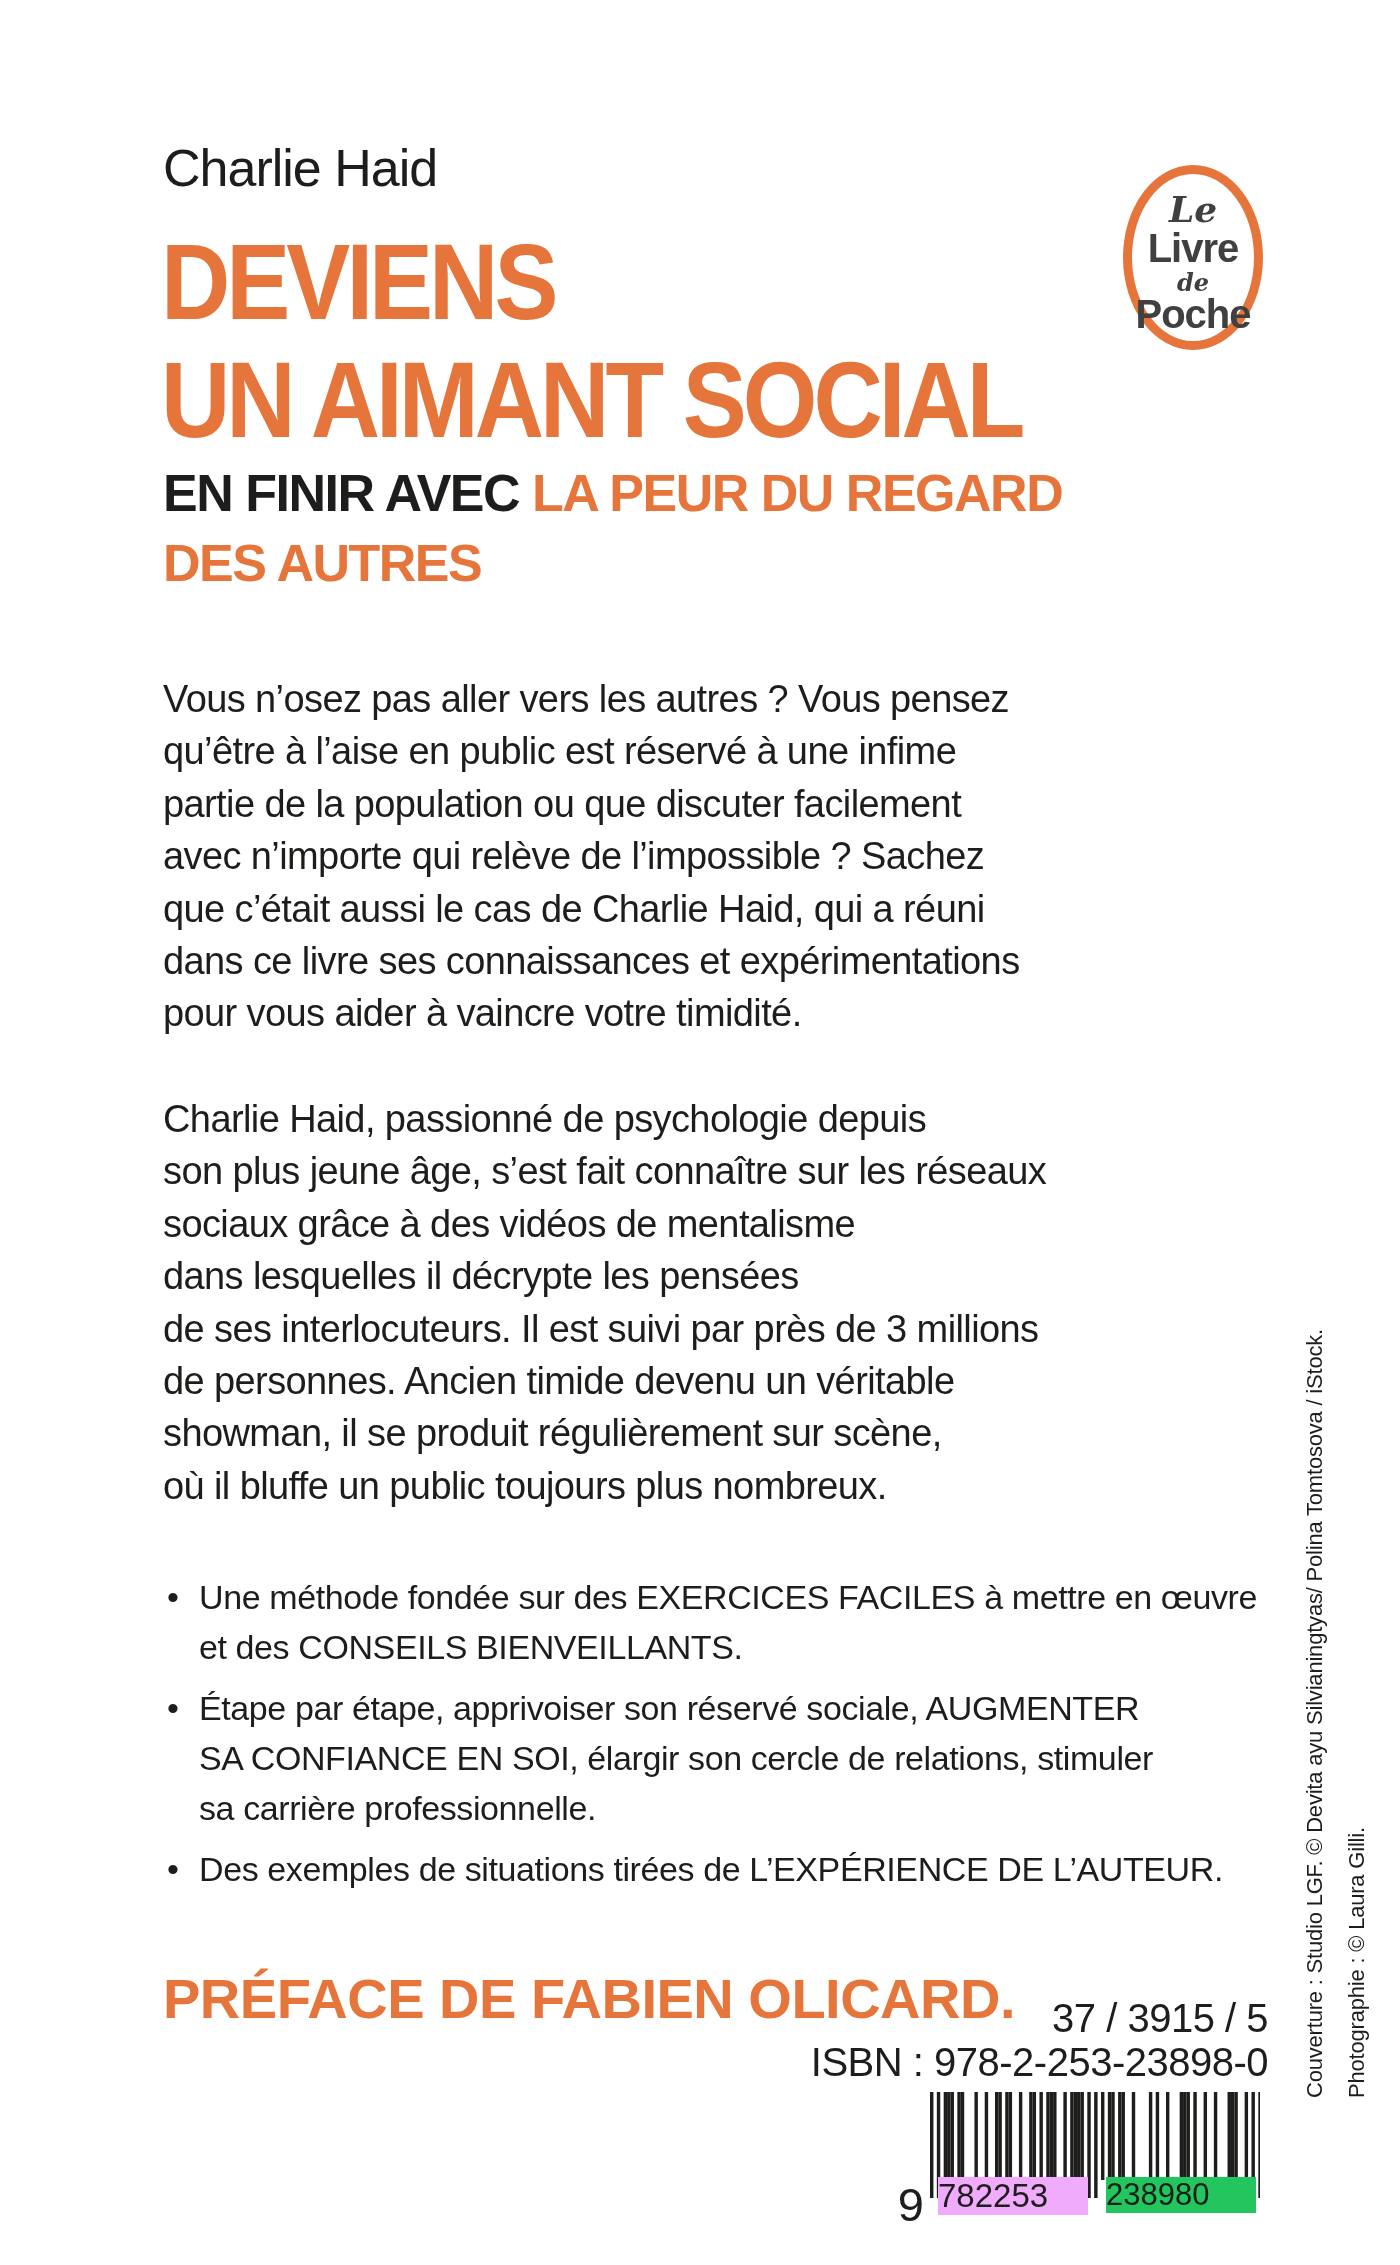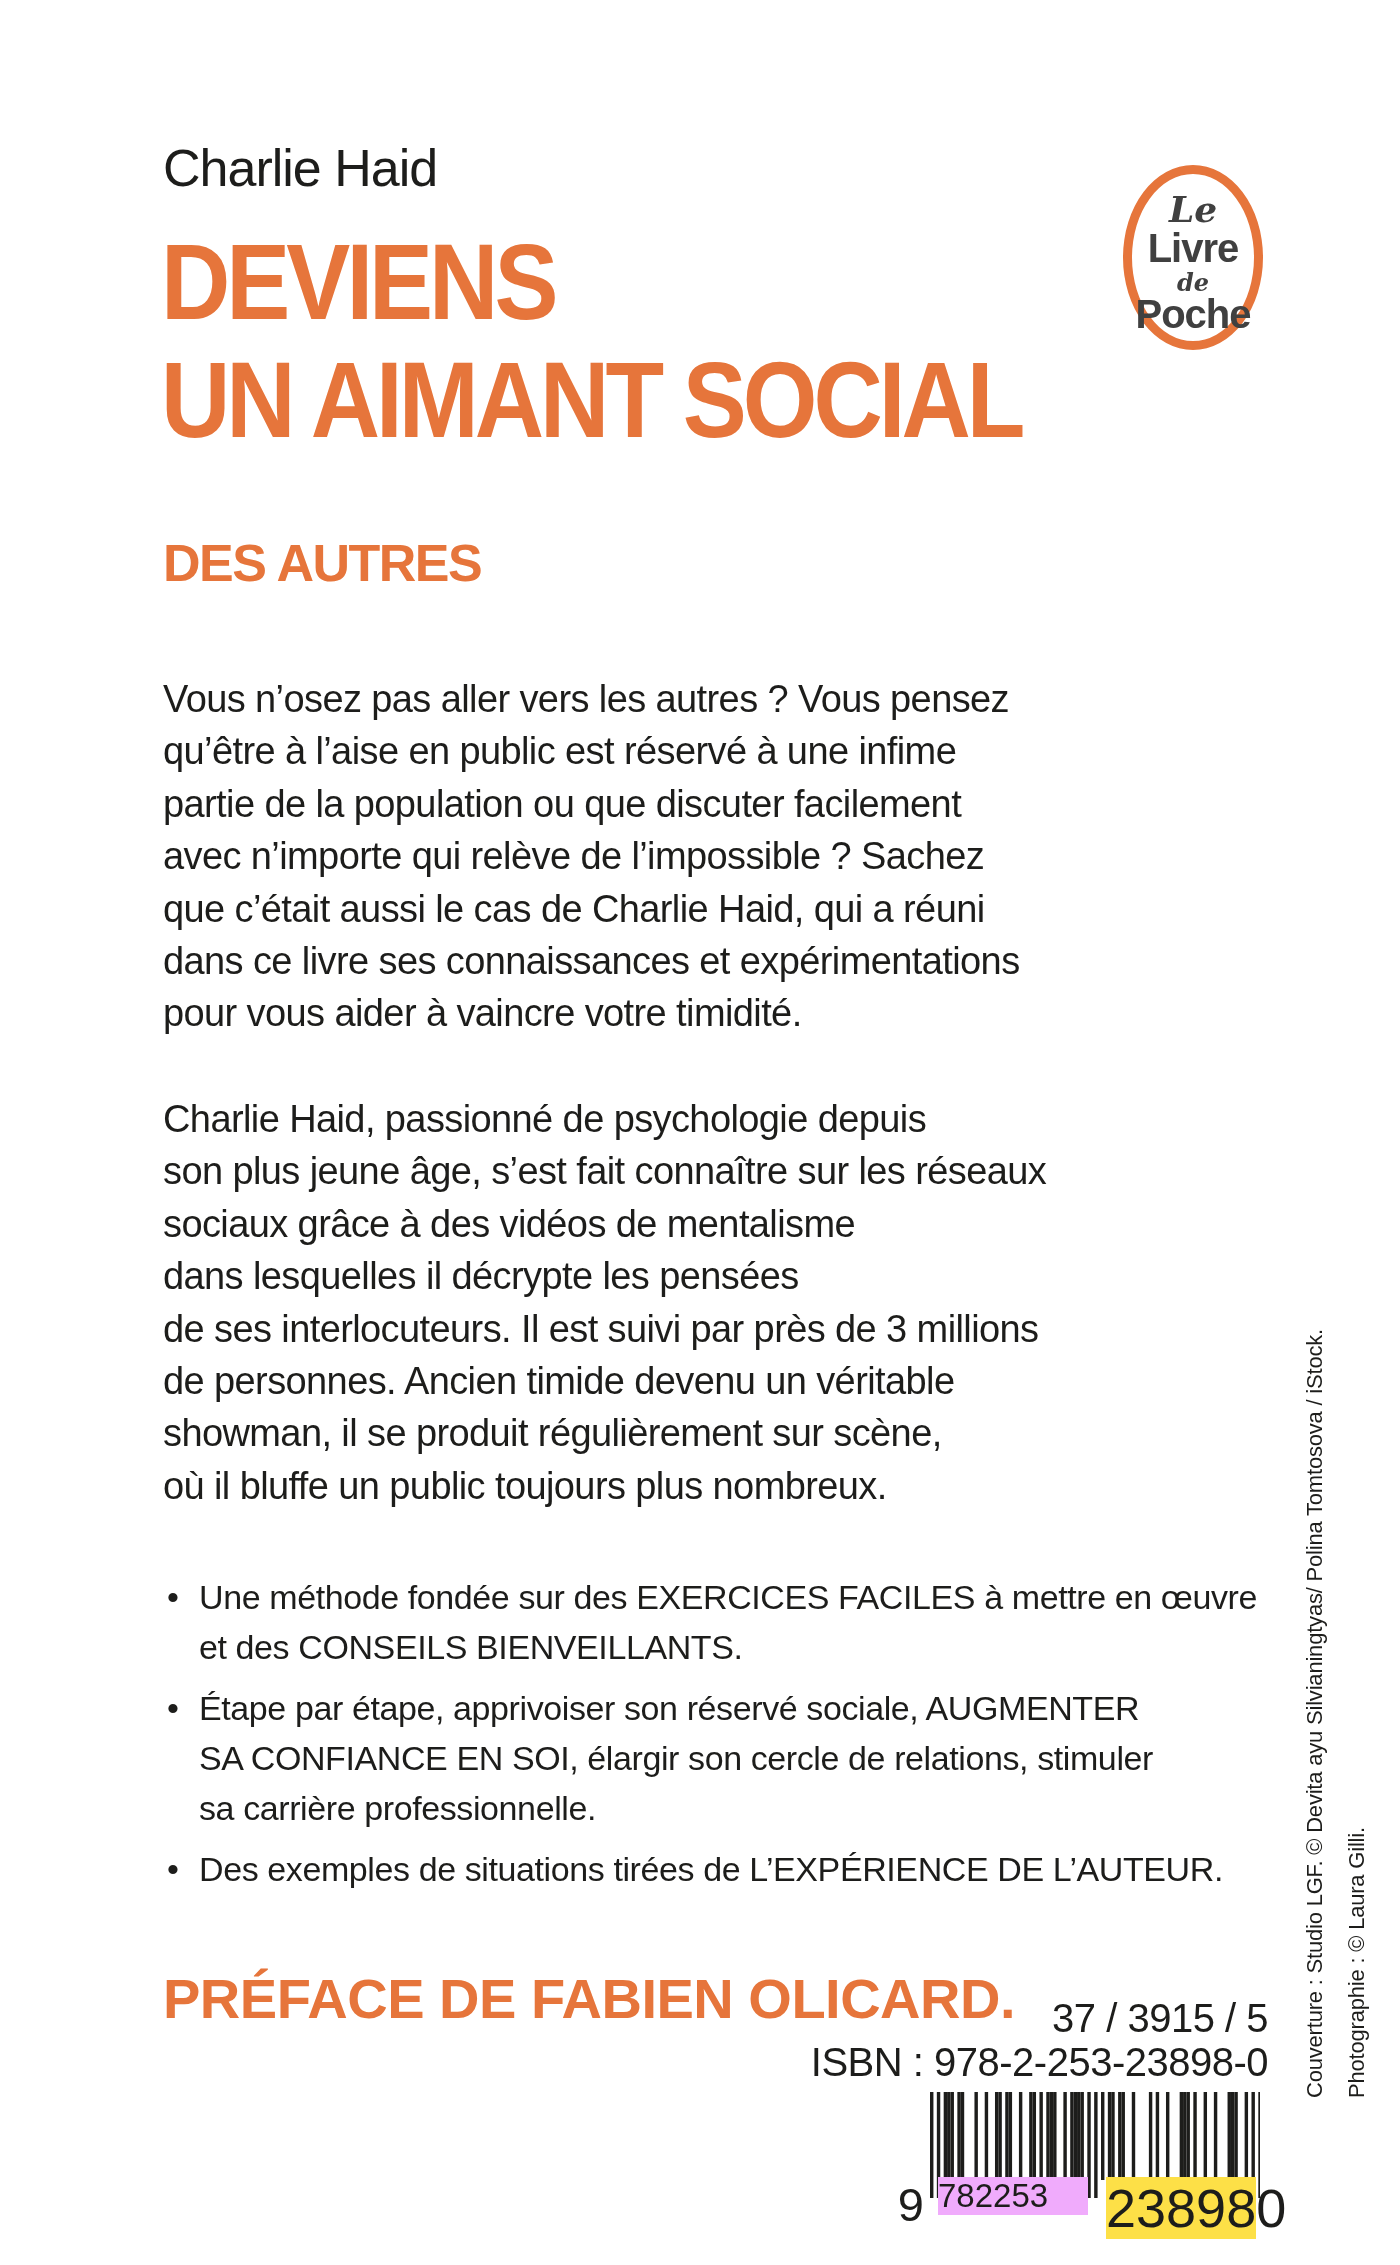--- a/index.html
+++ b/index.html
@@ -150,35 +150,38 @@
     position: absolute; left: 0; top: 85px; width: 36px;
     font-size: 47px; color: #1d1d1b; text-align: right;
   }
   .barcode .grp1 {
     position: absolute; left: 50px; top: 85px; width: 150px;
     font-size: 33px; color: #1d1d1b; letter-spacing: 0;
     background: #f0abfc;
   }
   .barcode .grp2 {
     position: absolute; left: 218px; top: 85px; width: 150px;
-    font-size: 54px; color: #1d1d1b;
-    background: #fde047;
+    font-size: 31px; color: #1d1d1b;
+    background: #22c55e;
   }
 </style>
 </head>
 <body>
 
 <div class="page">
 
   <div class="author">Charlie Haid</div>
 
   <div class="title-line l1">DEVIENS</div>
 
   <div class="title-line l2">UN AIMANT SOCIAL</div>
 
+  <div class="subtitle-line s1">
+    <span class="black">EN FINIR AVEC </span><span class="orange">LA PEUR DU REGARD</span>
+  </div>
 
   <div class="subtitle-line s2">DES AUTRES</div>
 
   <div class="logo">
     <div class="le">Le</div>
     <div class="livre">Livre</div>
     <div class="de">de</div>
     <div class="poche">Poche</div>
   </div>
 

